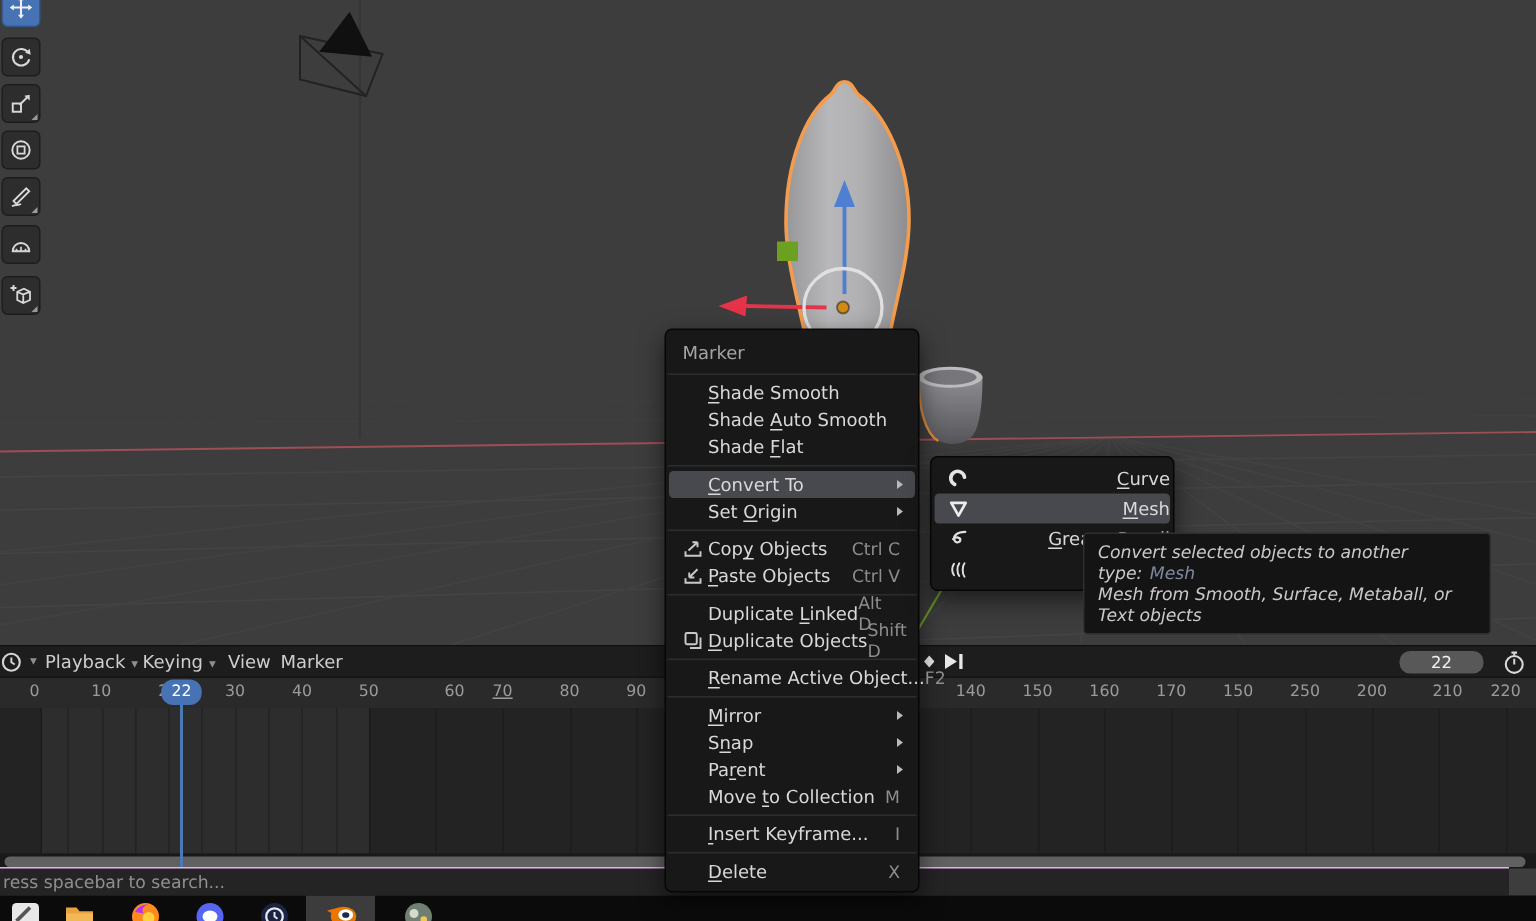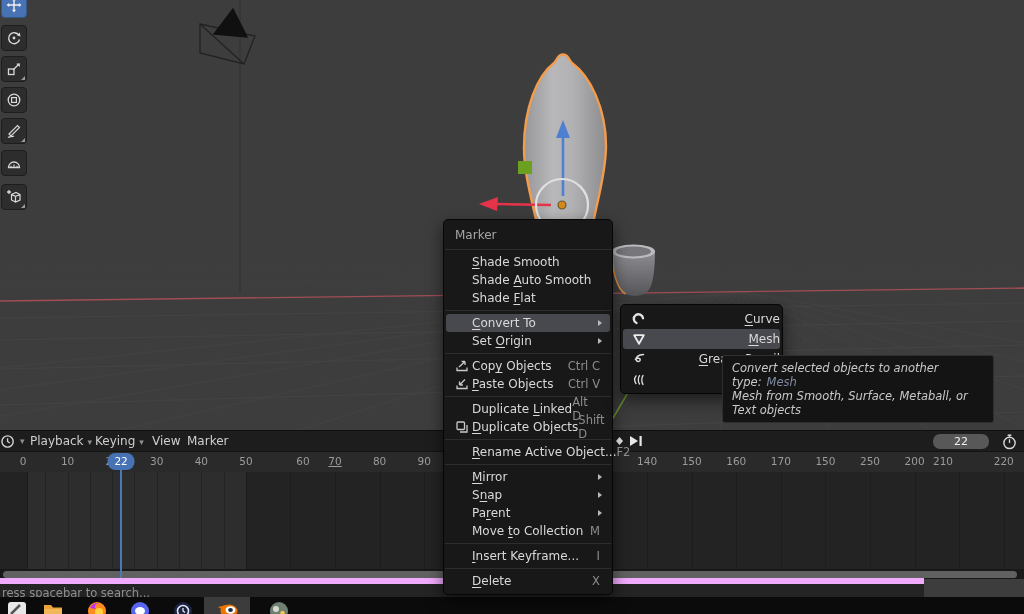--- a/index.html
+++ b/index.html
@@ -53,22 +53,22 @@
   .tick{position:absolute;top:3px;transform:translateX(-50%);color:#9b9b9b;font-size:10.5px;}
   #frame-badge{position:absolute;top:1px;width:27px;height:17px;background:#4772b3;border-radius:8px;
                color:#fff;font-size:10.5px;text-align:center;line-height:17px;transform:translateX(-50%);z-index:5;}
   #tl-body{position:absolute;left:0;top:41px;width:1024px;height:97px;background:#232323;overflow:hidden;}
   #range-band{position:absolute;top:0;height:97px;background:#2d2d2d;}
   .gline{position:absolute;top:0;height:97px;width:1px;}
   #playhead{position:absolute;width:2px;background:#4a7ab5;top:39px;height:108px;z-index:6;}
   #tl-scroll{position:absolute;left:0;top:138px;width:1024px;height:10px;background:#191919;}
   #tl-thumb{position:absolute;left:3px;top:1.5px;width:1014px;height:7px;background:#616161;border-radius:4px;}
   
-  #statusbar{position:absolute;left:0;top:578px;width:924px;height:19px;background:#242424;
-             border-top:6px solid #f0abfc;box-sizing:border-box;color:#8f8f8f;font-size:11.5px;
+  #statusbar{position:absolute;left:0;top:578px;width:1006px;height:19px;background:#242424;
+             border-top:1px solid #f0abfc;box-sizing:border-box;color:#8f8f8f;font-size:11.5px;
              line-height:18px;padding-left:2px;}
   #taskbar{position:absolute;left:0;top:597px;width:1024px;height:17px;background:#0b0b0b;overflow:hidden;}
   .tb-ico{position:absolute;top:3px;width:22px;height:22px;border-radius:5px;}
   .tb-tile{position:absolute;left:204px;top:0;width:46px;height:17px;background:#3c3c3c;}
 </style>
 </head>
 <body>
 
 <div id="stage">
 
@@ -419,21 +419,21 @@
         <span class="tick" style="left: 513.38px;">110</span>
         <span class="tick" style="left: 557.96px;">120</span>
         <span class="tick" style="left: 602.54px;">130</span>
         <span class="tick" style="left: 647.12px;">140</span>
         <span class="tick" style="left: 691.7px;">150</span>
         <span class="tick" style="left: 736.28px;">160</span>
         <span class="tick" style="left: 780.86px;">170</span>
         <span class="tick" style="left: 825.44px;">150</span>
         <span class="tick" style="left: 870.02px;">250</span>
         <span class="tick" style="left: 914.6px;">200</span>
-        <span class="tick" style="left: 943px;">210</span>
+        <span class="tick" style="left: 965px;">210</span>
         <span class="tick" style="left: 1003.76px;">220</span>
       </div>
     <div id="tl-body">
       <div id="range-band" style="left: 27.458px; width: 218.442px;"></div>
       <div id="grid-lines">
           <div class="gline" style="left: 45.29px; background: rgb(35, 35, 35);"></div>
           <div class="gline" style="left: 67.58px; background: rgb(35, 35, 35);"></div>
           <div class="gline" style="left: 89.87px; background: rgb(35, 35, 35);"></div>
           <div class="gline" style="left: 112.16px; background: rgb(35, 35, 35);"></div>
           <div class="gline" style="left: 134.45px; background: rgb(35, 35, 35);"></div>

